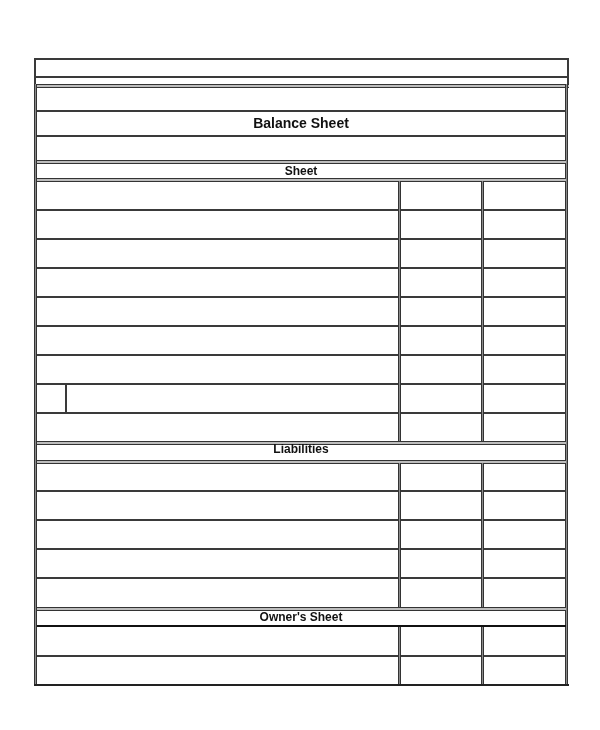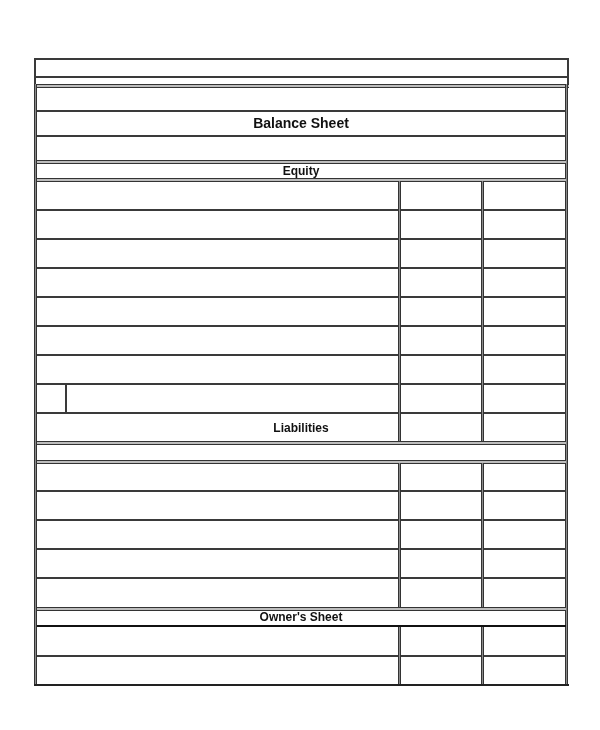--- a/index.html
+++ b/index.html
@@ -23,39 +23,39 @@
   <div class="hd" style="left:34px;top:84px;width:535px;"></div>
 
   <div class="v" style="left:34px;top:84px;height:602px;"></div>
   <div class="v" style="left:565px;top:84px;height:602px;"></div>
 
   <div class="h" style="left:37px;top:110px;width:529px;"></div>
   <div class="title" style="top:115px;font-size:14px;">Balance Sheet</div>
   <div class="h" style="left:37px;top:135px;width:529px;"></div>
   <div class="hd" style="left:37px;top:160px;width:529px;"></div>
 
-  <div class="title" style="top:164px;font-size:12px;">Equity</div>
+  <div class="title" style="top:164px;font-size:12px;">Sheet</div>
   <div class="hd" style="left:37px;top:178px;width:529px;"></div>
 
   <div class="h" style="left:37px;top:209px;width:529px;"></div>
   <div class="h" style="left:37px;top:238px;width:529px;"></div>
   <div class="h" style="left:37px;top:267px;width:529px;"></div>
   <div class="h" style="left:37px;top:296px;width:529px;"></div>
   <div class="h" style="left:37px;top:325px;width:529px;"></div>
   <div class="h" style="left:37px;top:354px;width:529px;"></div>
   <div class="h" style="left:37px;top:383px;width:529px;"></div>
   <div class="h" style="left:37px;top:412px;width:529px;"></div>
 
   <div class="vt" style="left:65px;top:383px;height:30px;"></div>
 
   <div class="v" style="left:398px;top:181px;height:261px;"></div>
   <div class="v" style="left:481px;top:181px;height:261px;"></div>
   <div class="hd" style="left:37px;top:441px;width:529px;"></div>
 
-  <div class="title" style="top:421px;font-size:12px;">Liabilities</div>
+  <div class="title" style="top:442px;font-size:12px;">Liabilities</div>
   <div class="hd" style="left:37px;top:460px;width:529px;"></div>
 
   <div class="h" style="left:37px;top:490px;width:529px;"></div>
   <div class="h" style="left:37px;top:519px;width:529px;"></div>
   <div class="h" style="left:37px;top:548px;width:529px;"></div>
   <div class="h" style="left:37px;top:577px;width:529px;"></div>
   <div class="v" style="left:398px;top:463px;height:145px;"></div>
   <div class="v" style="left:481px;top:463px;height:145px;"></div>
   <div class="hd" style="left:37px;top:607px;width:529px;"></div>
 

